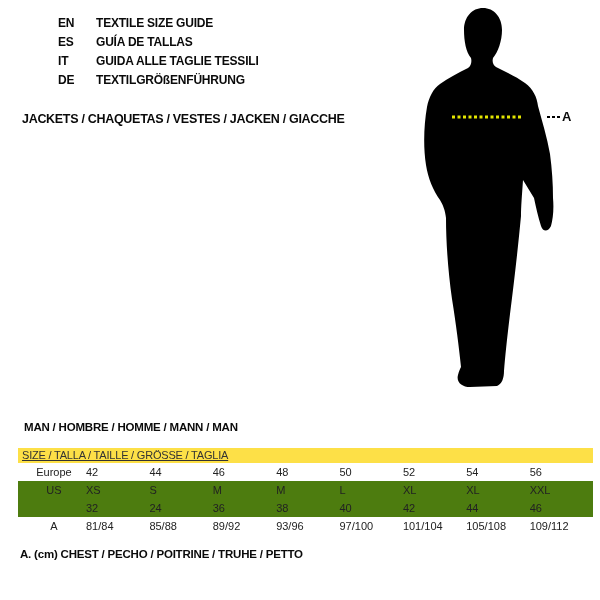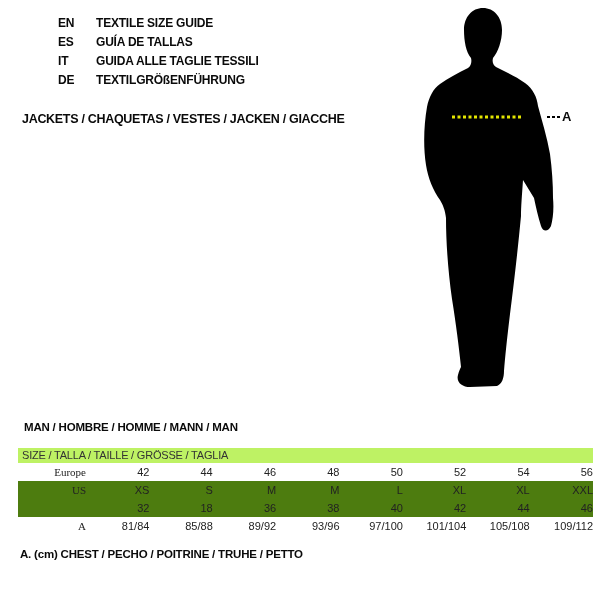--- a/index.html
+++ b/index.html
@@ -35,30 +35,30 @@
 
   
   .man-label {
     position: absolute; left: 24px; top: 421px;
     font-weight: 700; font-size: 11.5px; letter-spacing: -0.2px;
   }
 
   
   .size-table { position: absolute; left: 18px; top: 448px; width: 575px; }
   .t-header {
-    background: #bef264; height: 15px; line-height: 15px;
-    font-size: 11px; color: #333; padding-left: 4px; letter-spacing: -0.2px;
+    background: #fde047; height: 15px; line-height: 15px;
+    font-size: 11px; color: #333; padding-left: 4px; letter-spacing: -0.2px; text-decoration: underline;
   }
   .t-row {
     display: grid; grid-template-columns: 68px repeat(8, 1fr);
     height: 18px; line-height: 18px; font-size: 11px; color: #222;
   }
   .t-row.shaded { background: #4d7c0f; }
-  .t-label { text-align: right; padding-left: 4px; font-family: Liberation Serif, serif; }
-  .t-cell { text-align: right; }
+  .t-label { text-align: center; padding-left: 4px; }
+  .t-cell { text-align: left; }
 
   
   .footnote {
     position: absolute; left: 20px; top: 548px;
     font-weight: 700; font-size: 11.5px; letter-spacing: -0.2px;
   }
 </style>
 </head>
 <body>
 
@@ -126,21 +126,21 @@
     <span class="t-cell">M</span>
     <span class="t-cell">L</span>
     <span class="t-cell">XL</span>
     <span class="t-cell">XL</span>
     <span class="t-cell">XXL</span>
   </div>
 
   <div class="t-row shaded">
     <span class="t-label"></span>
     <span class="t-cell">32</span>
-    <span class="t-cell">18</span>
+    <span class="t-cell">24</span>
     <span class="t-cell">36</span>
     <span class="t-cell">38</span>
     <span class="t-cell">40</span>
     <span class="t-cell">42</span>
     <span class="t-cell">44</span>
     <span class="t-cell">46</span>
   </div>
 
   <div class="t-row">
     <span class="t-label">A</span>

